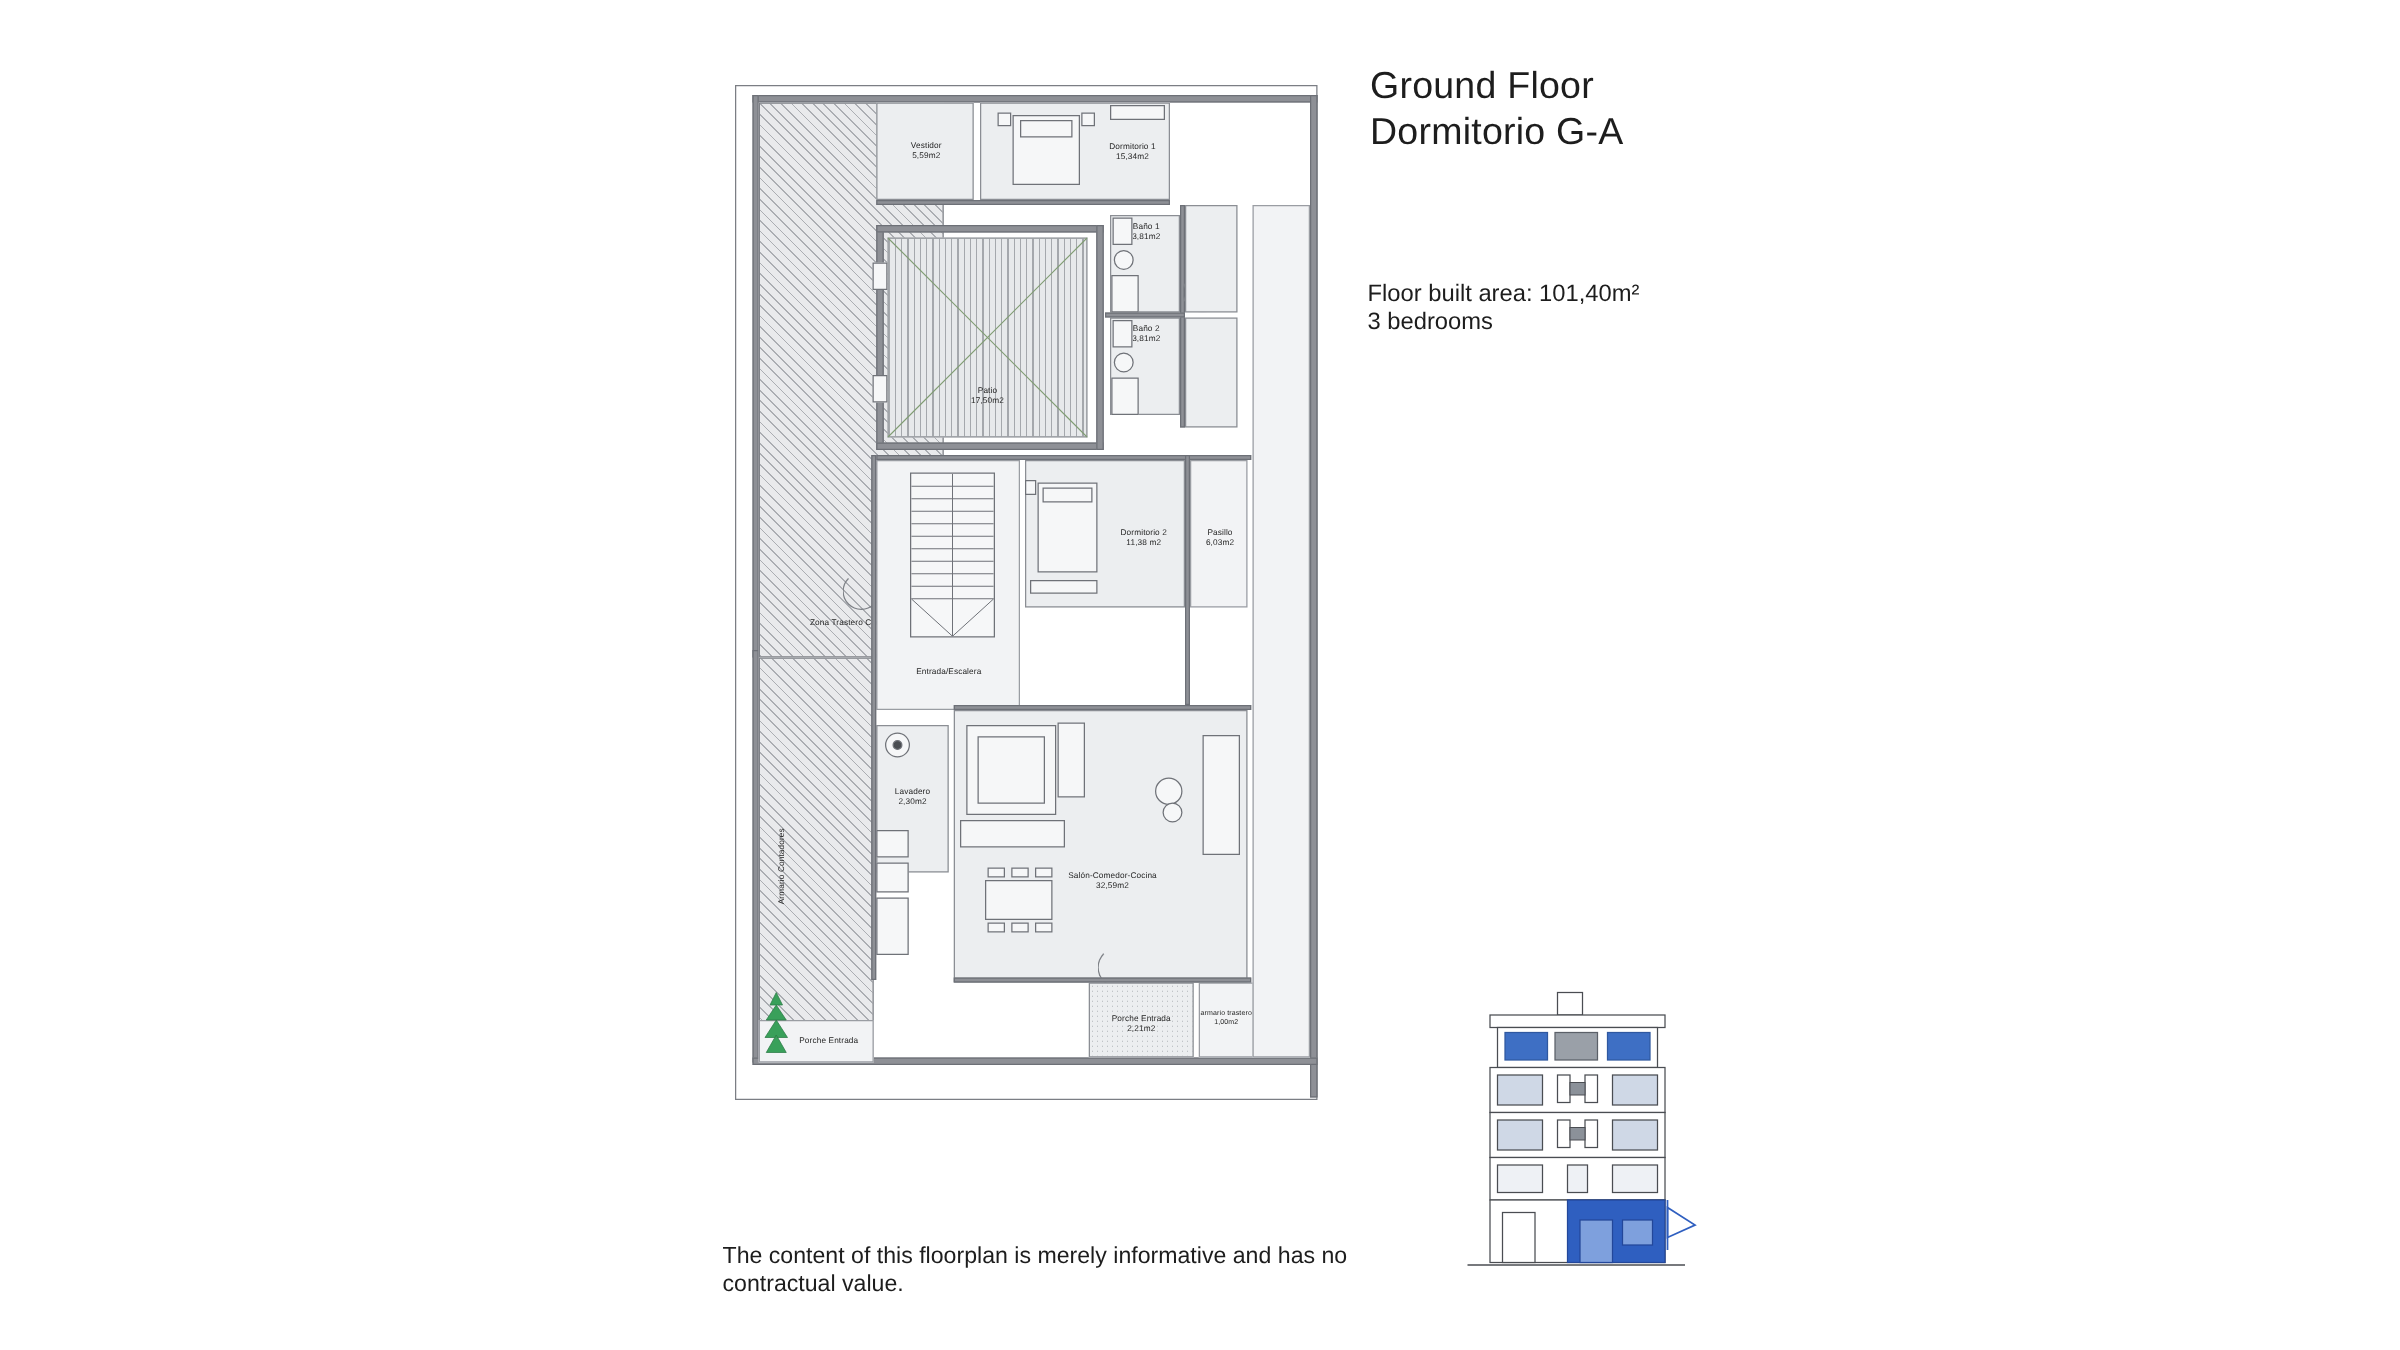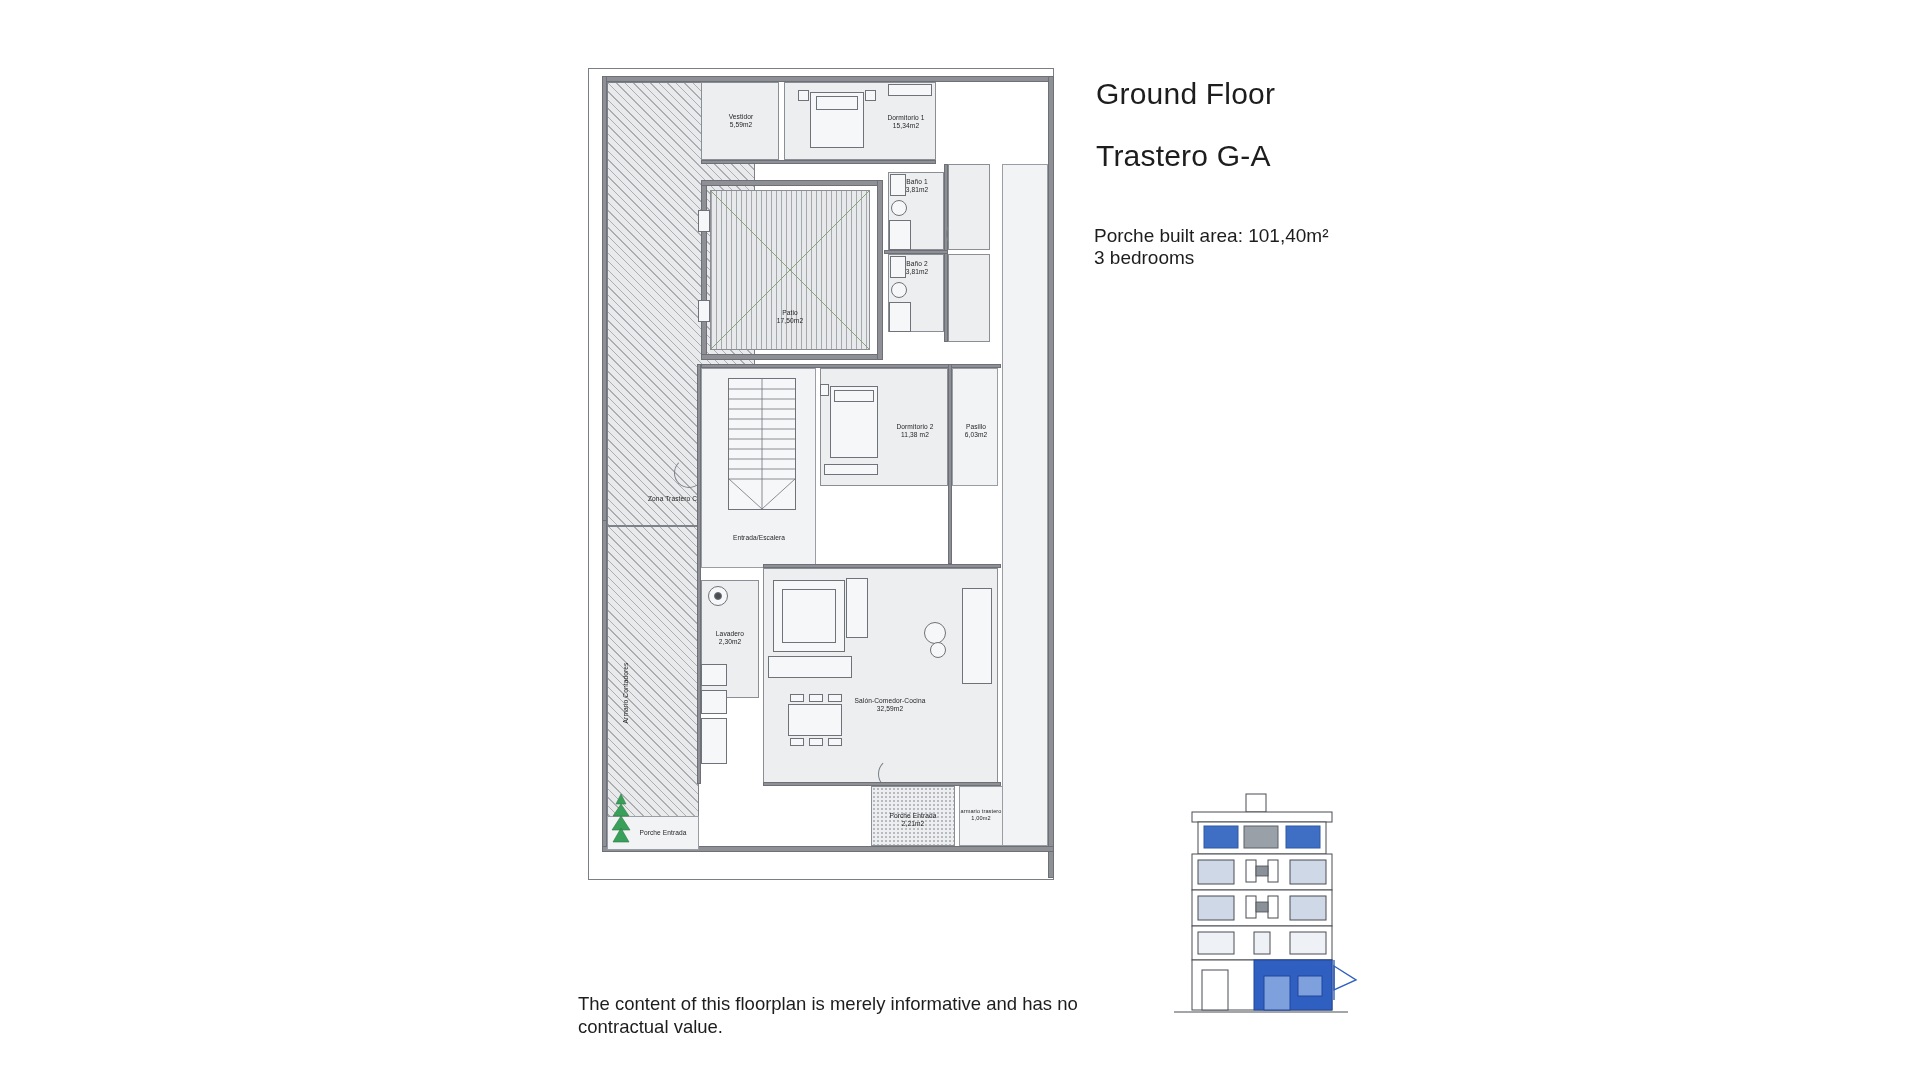--- a/index.html
+++ b/index.html
@@ -28,21 +28,20 @@
     top: 50px;
     width: 420px;
   }
   .title-line {
     font-size: 30px;
     line-height: 37px;
     letter-spacing: 0.2px;
     color: #1d1d1d;
     font-weight: 400;
     white-space: nowrap;
-    margin-top: 25px;
   }
 
   .specs-block {
     position: absolute;
     left: 1094px;
     top: 225px;
     width: 420px;
   }
   .spec-line {
     font-size: 19px;
@@ -169,25 +168,25 @@
     height: 260px;
   }
 </style>
 </head>
 <body>
 
 <div id="root">
 
   <div class="title-block">
     <div class="title-line">Ground Floor</div>
-    <div class="title-line">Trastero G-A</div>
+    <div class="title-line">Dormitorio G-A</div>
   </div>
 
   <div class="specs-block">
-    <div class="spec-line">Porche built area: 101,40m²</div>
+    <div class="spec-line">Floor built area: 101,40m²</div>
     <div class="spec-line">3 bedrooms</div>
   </div>
 
   <div class="disclaimer">The content of this floorplan is merely informative and has no contractual value.</div>
 
   <div class="watermark">e</div>
 
   <div class="plan">
 
     <div class="abs" style="left:0px; top:0px; width:466px; height:812px; border:1px solid #7b7e84;"></div>

